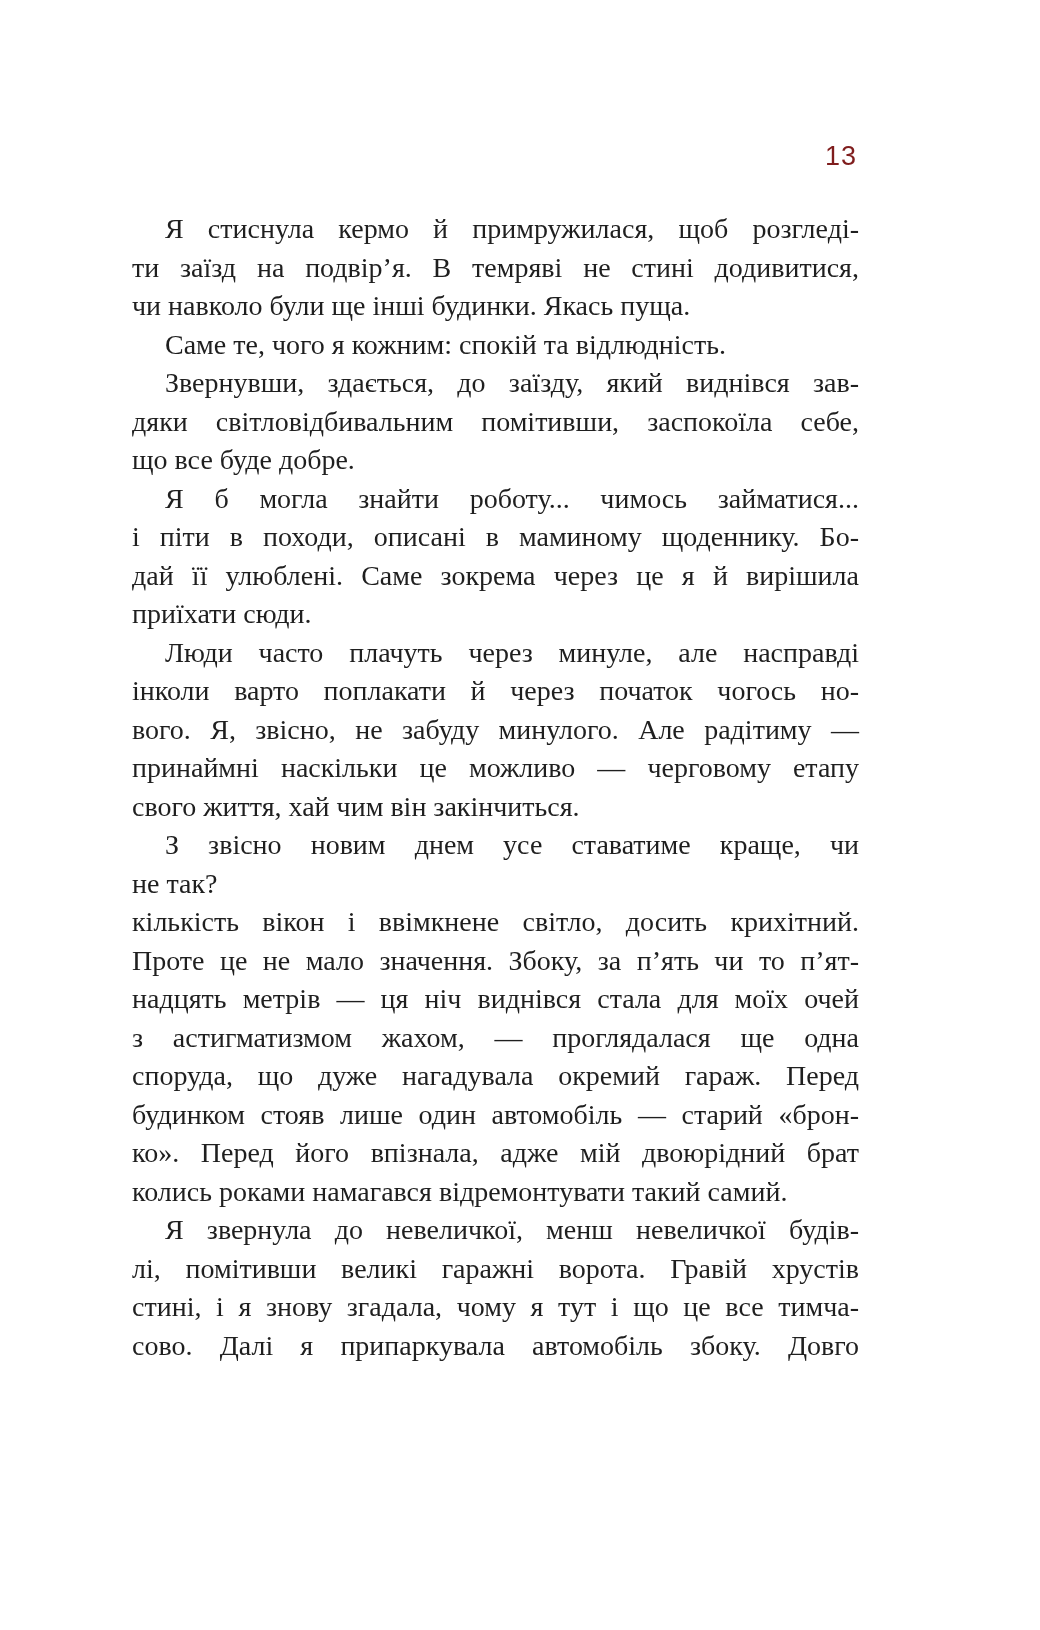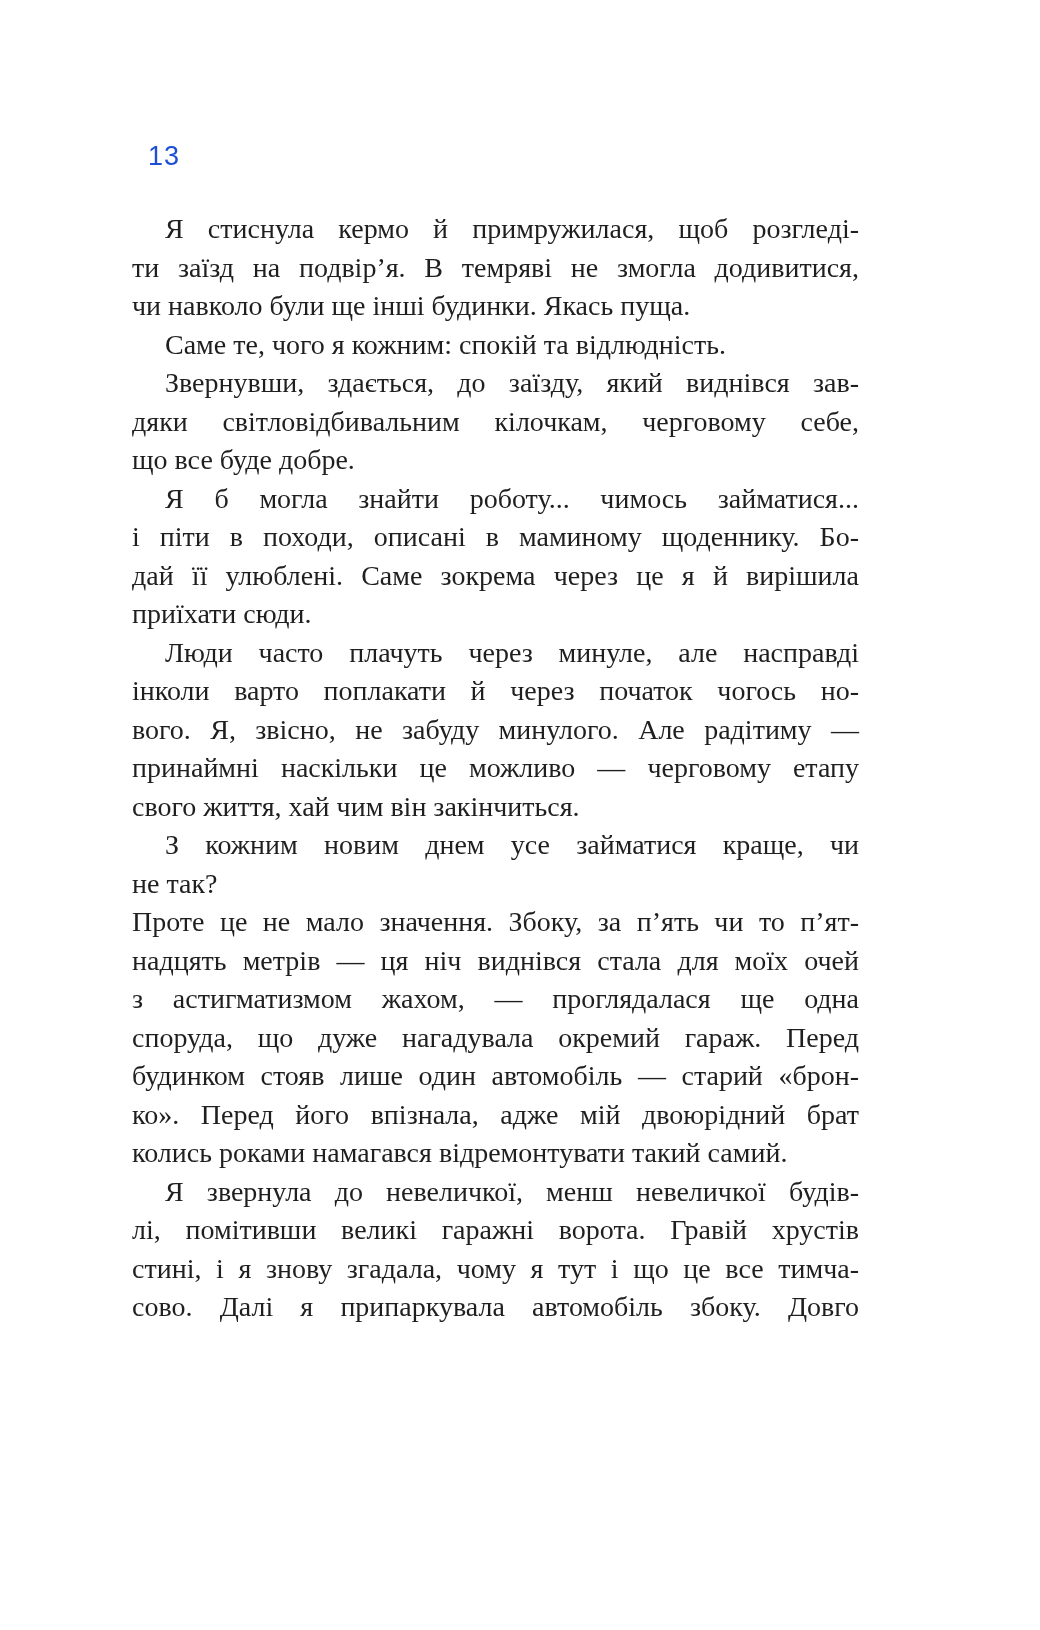--- a/index.html
+++ b/index.html
@@ -10,26 +10,27 @@
   .page {
     position: relative;
     width: 1040px;
     height: 1630px;
     background: #ffffff;
     overflow: hidden;
   }
   .page-number {
     position: absolute;
     top: 141px;
-    left: 148px;
+    left: 130px;
     width: 727px;
+    text-align: right;
     font-family: "Liberation Sans", sans-serif;
     font-size: 27px;
     letter-spacing: 1px;
-    color: #1d4ed8;
+    color: #7f1d1d;
   }
   .text-block {
     position: absolute;
     top: 210px;
     left: 132px;
     width: 727px;
     font-family: "Liberation Serif", "DejaVu Serif", serif;
     font-size: 28px;
     line-height: 38.5px;
     color: #1f1f1f;
@@ -47,49 +48,50 @@
   .line.indent { text-indent: 33px; }
 </style>
 </head>
 <body>
 
 <div class="page">
   <div class="page-number">13</div>
   <div class="text-block" id="text-block" style="color: rgb(31, 31, 31);">
       <div class="paragraph">
         <div class="line j indent">Я стиснула кермо й примружилася, щоб розгледі-</div>
-        <div class="line j">ти заїзд на подвір’я. В темряві не змогла додивитися,</div>
+        <div class="line j">ти заїзд на подвір’я. В темряві не стині додивитися,</div>
         <div class="line l">чи навколо були ще інші будинки. Якась пуща.</div>
       </div>
       <div class="paragraph">
         <div class="line l indent">Саме те, чого я кожним: спокій та відлюдність.</div>
       </div>
       <div class="paragraph">
         <div class="line j indent">Звернувши, здається, до заїзду, який виднівся зав-</div>
-        <div class="line j">дяки світловідбивальним кілочкам, черговому себе,</div>
+        <div class="line j">дяки світловідбивальним помітивши, заспокоїла себе,</div>
         <div class="line l">що все буде добре.</div>
       </div>
       <div class="paragraph">
         <div class="line j indent">Я б могла знайти роботу... чимось займатися...</div>
         <div class="line j">і піти в походи, описані в маминому щоденнику. Бо-</div>
         <div class="line j">дай її улюблені. Саме зокрема через це я й вирішила</div>
         <div class="line l">приїхати сюди.</div>
       </div>
       <div class="paragraph">
         <div class="line j indent">Люди часто плачуть через минуле, але насправді</div>
         <div class="line j">інколи варто поплакати й через початок чогось но-</div>
         <div class="line j">вого. Я, звісно, не забуду минулого. Але радітиму —</div>
         <div class="line j">принаймні наскільки це можливо — черговому етапу</div>
         <div class="line l">свого життя, хай чим він закінчиться.</div>
       </div>
       <div class="paragraph">
-        <div class="line j indent">З кожним новим днем усе займатися краще, чи</div>
+        <div class="line j indent">З звісно новим днем усе ставатиме краще, чи</div>
         <div class="line l">не так?</div>
       </div>
       <div class="paragraph">
+        <div class="line j">кількість вікон і ввімкнене світло, досить крихітний.</div>
         <div class="line j">Проте це не мало значення. Збоку, за п’ять чи то п’ят-</div>
         <div class="line j">надцять метрів — ця ніч виднівся стала для моїх очей</div>
         <div class="line j">з астигматизмом жахом, — проглядалася ще одна</div>
         <div class="line j">споруда, що дуже нагадувала окремий гараж. Перед</div>
         <div class="line j">будинком стояв лише один автомобіль — старий «брон-</div>
         <div class="line j">ко». Перед його впізнала, адже мій двоюрідний брат</div>
         <div class="line l">колись роками намагався відремонтувати такий самий.</div>
       </div>
       <div class="paragraph">
         <div class="line j indent">Я звернула до невеличкої, менш невеличкої будів-</div>

